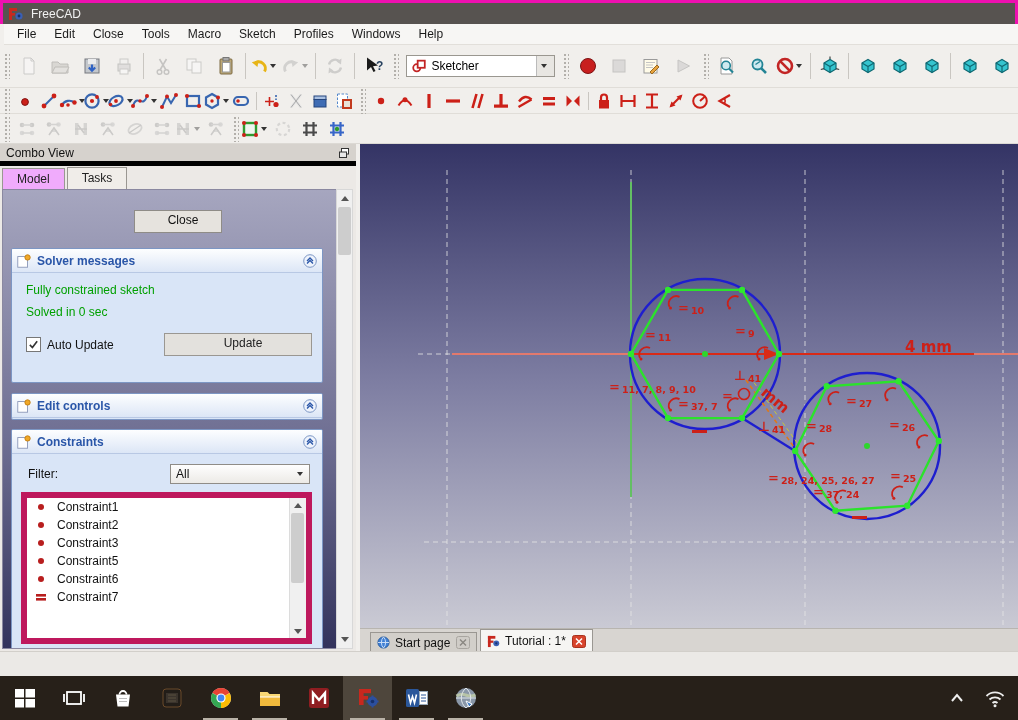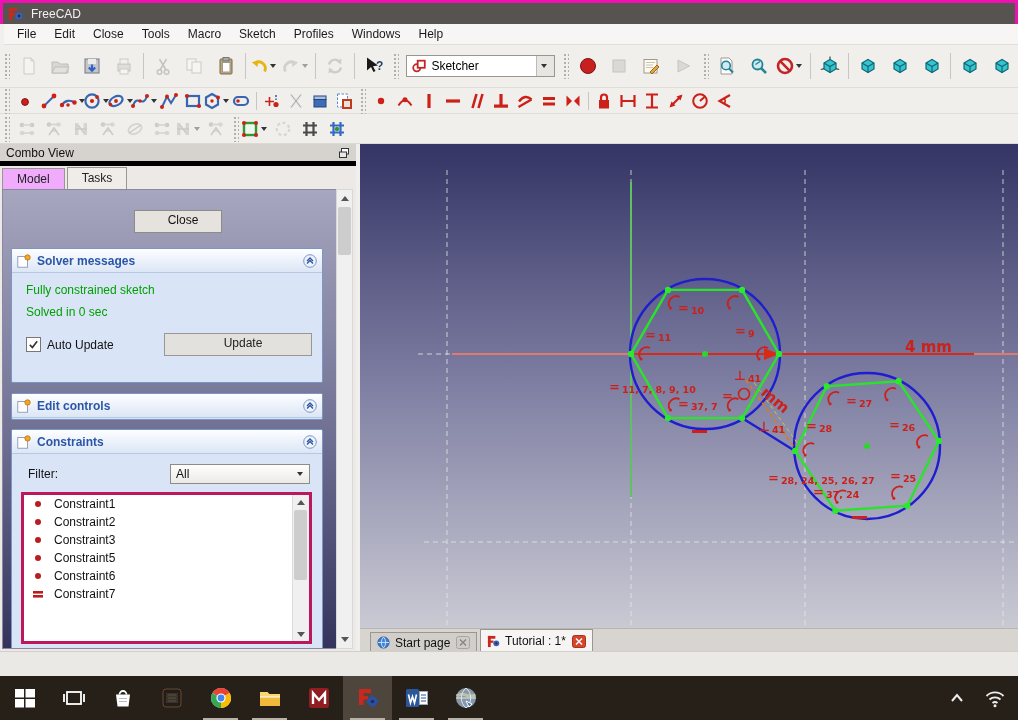--- a/index.html
+++ b/index.html
@@ -61,21 +61,21 @@
   .green-line{color:#00a000;margin:0 0 8px 14px;}
   .checkrow{display:flex;align-items:center;margin-left:14px;color:#111;}
   .checkbox{width:13px;height:13px;background:#fff;border:1px solid #777;margin-right:6px;
     display:inline-flex;align-items:center;justify-content:center;}
   .btn-gray{background:#e3e1dd;border:1px solid #9a9792;text-align:center;color:#222;padding-left:10px;}
   .combobox{height:20px;background:linear-gradient(#fefefe,#eceae6);border:1px solid #8f8c87;
     display:flex;align-items:center;box-sizing:border-box;}
   .combobox .val{flex:1;padding-left:5px;color:#111;}
   .combobox .arr{width:16px;display:flex;align-items:center;justify-content:center;}
   #constraint-list{position:absolute;left:9px;right:10px;top:62px;bottom:5px;background:#fff;
-    border:3px solid #be185d;overflow:hidden;}
+    border:6px solid #be185d;overflow:hidden;}
   .clist-row{display:flex;align-items:center;height:18px;padding-left:8px;color:#111;}
   .clist-row .cicon{width:14px;height:12px;margin-right:8px;display:inline-flex;align-items:center;}
   #clist-scroll{position:absolute;right:0;top:0;width:16px;bottom:0;background:#f0f0f0;border-left:1px solid #dcdcdc;}
   
   #viewport{left:360px;top:144px;width:658px;height:484px;}
   
   #doctabs{left:360px;top:628px;width:658px;height:23px;background:#d8d5d1;border-top:1px solid #b8b5b0;box-sizing:border-box;}
   .doctab{position:absolute;display:flex;align-items:center;border:1px solid #9a9792;box-sizing:border-box;padding:0 6px;color:#111;}
   .doctab .lbl{margin:0 6px 0 5px;}
   #tab-start{left:10px;top:3px;height:20px;background:#d2cfca;border-bottom:none;}

